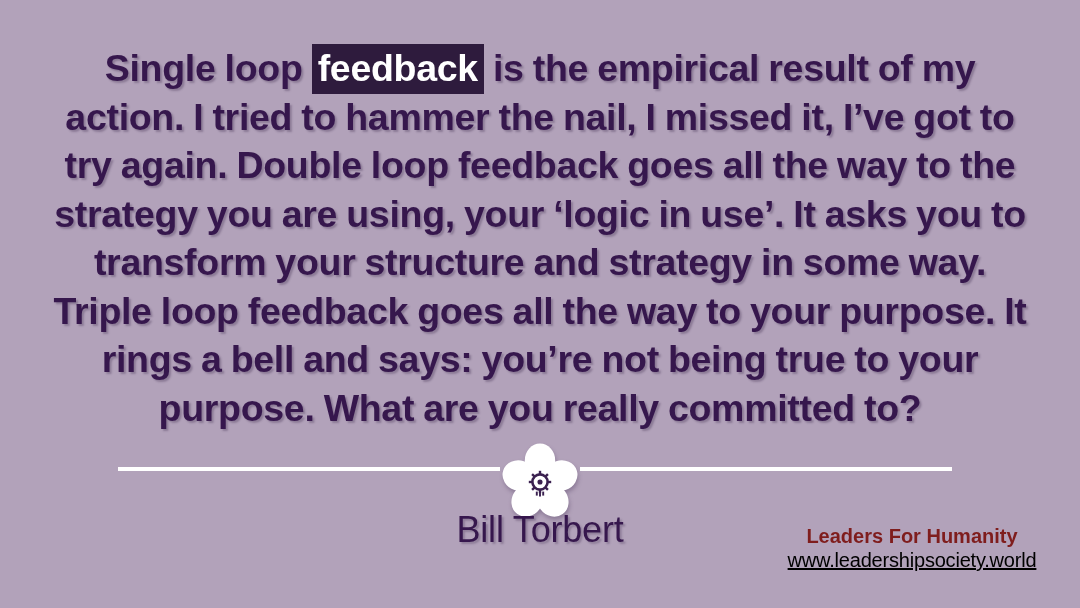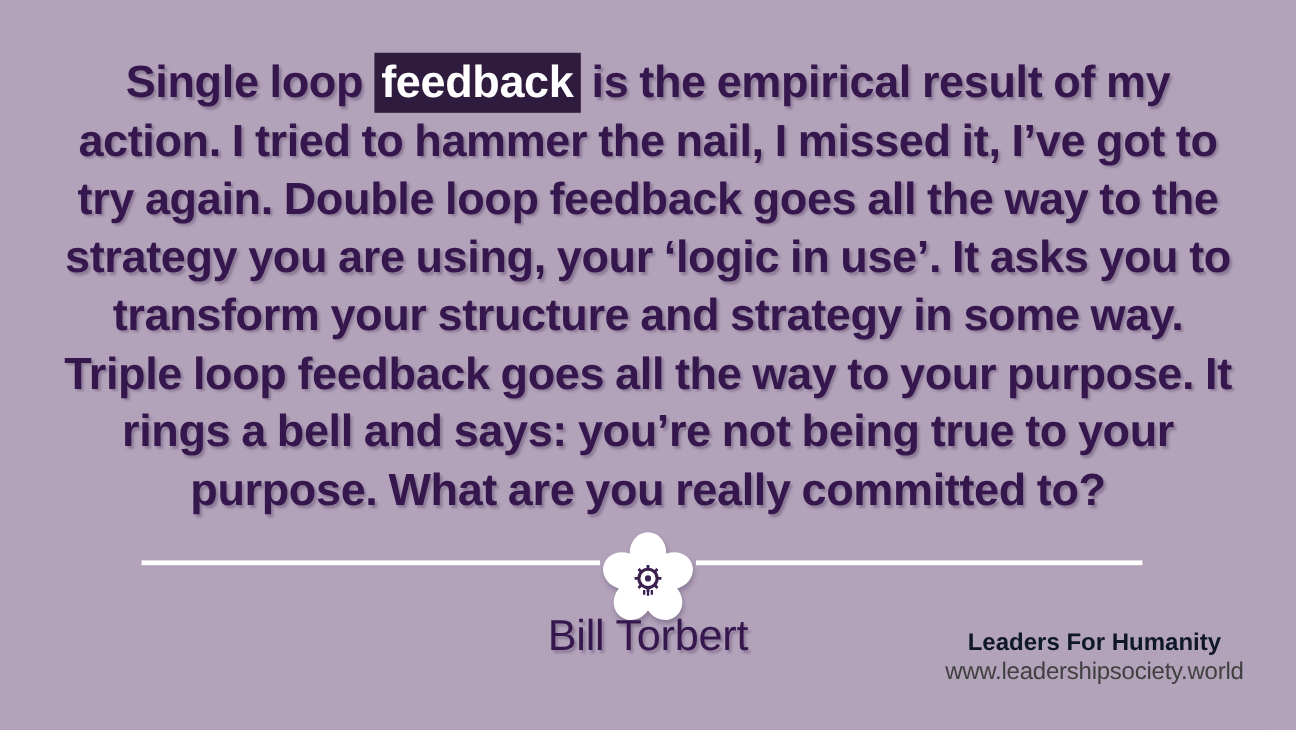--- a/index.html
+++ b/index.html
@@ -95,30 +95,31 @@
     right: 18px;
     top: 524px;
     width: 300px;
     text-align: center;
   }
   .brand-name {
     font-family: "Liberation Sans", sans-serif;
     font-weight: bold;
     font-size: 20px;
     line-height: 24px;
-    color: #0f172a;
+    color: #7f1d1d;
     letter-spacing: 0px;
   }
   .brand-url {
     font-family: "Liberation Sans", sans-serif;
     font-weight: normal;
     font-size: 20px;
     line-height: 25px;
-    color: #404040;
+    color: #000000;
     letter-spacing: -0.2px;
+    text-decoration: underline;
   }
 </style>
 </head>
 <body>
 
 <div class="quote-card">
 
   <div class="quote-text">
     <span>Single loop </span><span class="hl">feedback</span><span> is the empirical result of my action. I tried to hammer the nail, I missed it, I’ve got to try again. Double loop feedback goes all the way to the strategy you are using, your ‘logic in use’. It asks you to transform your structure and strategy in some way. Triple loop feedback goes all the way to your purpose. It rings a bell and says: you’re not being true to your purpose. What are you really committed to?</span>
   </div>

